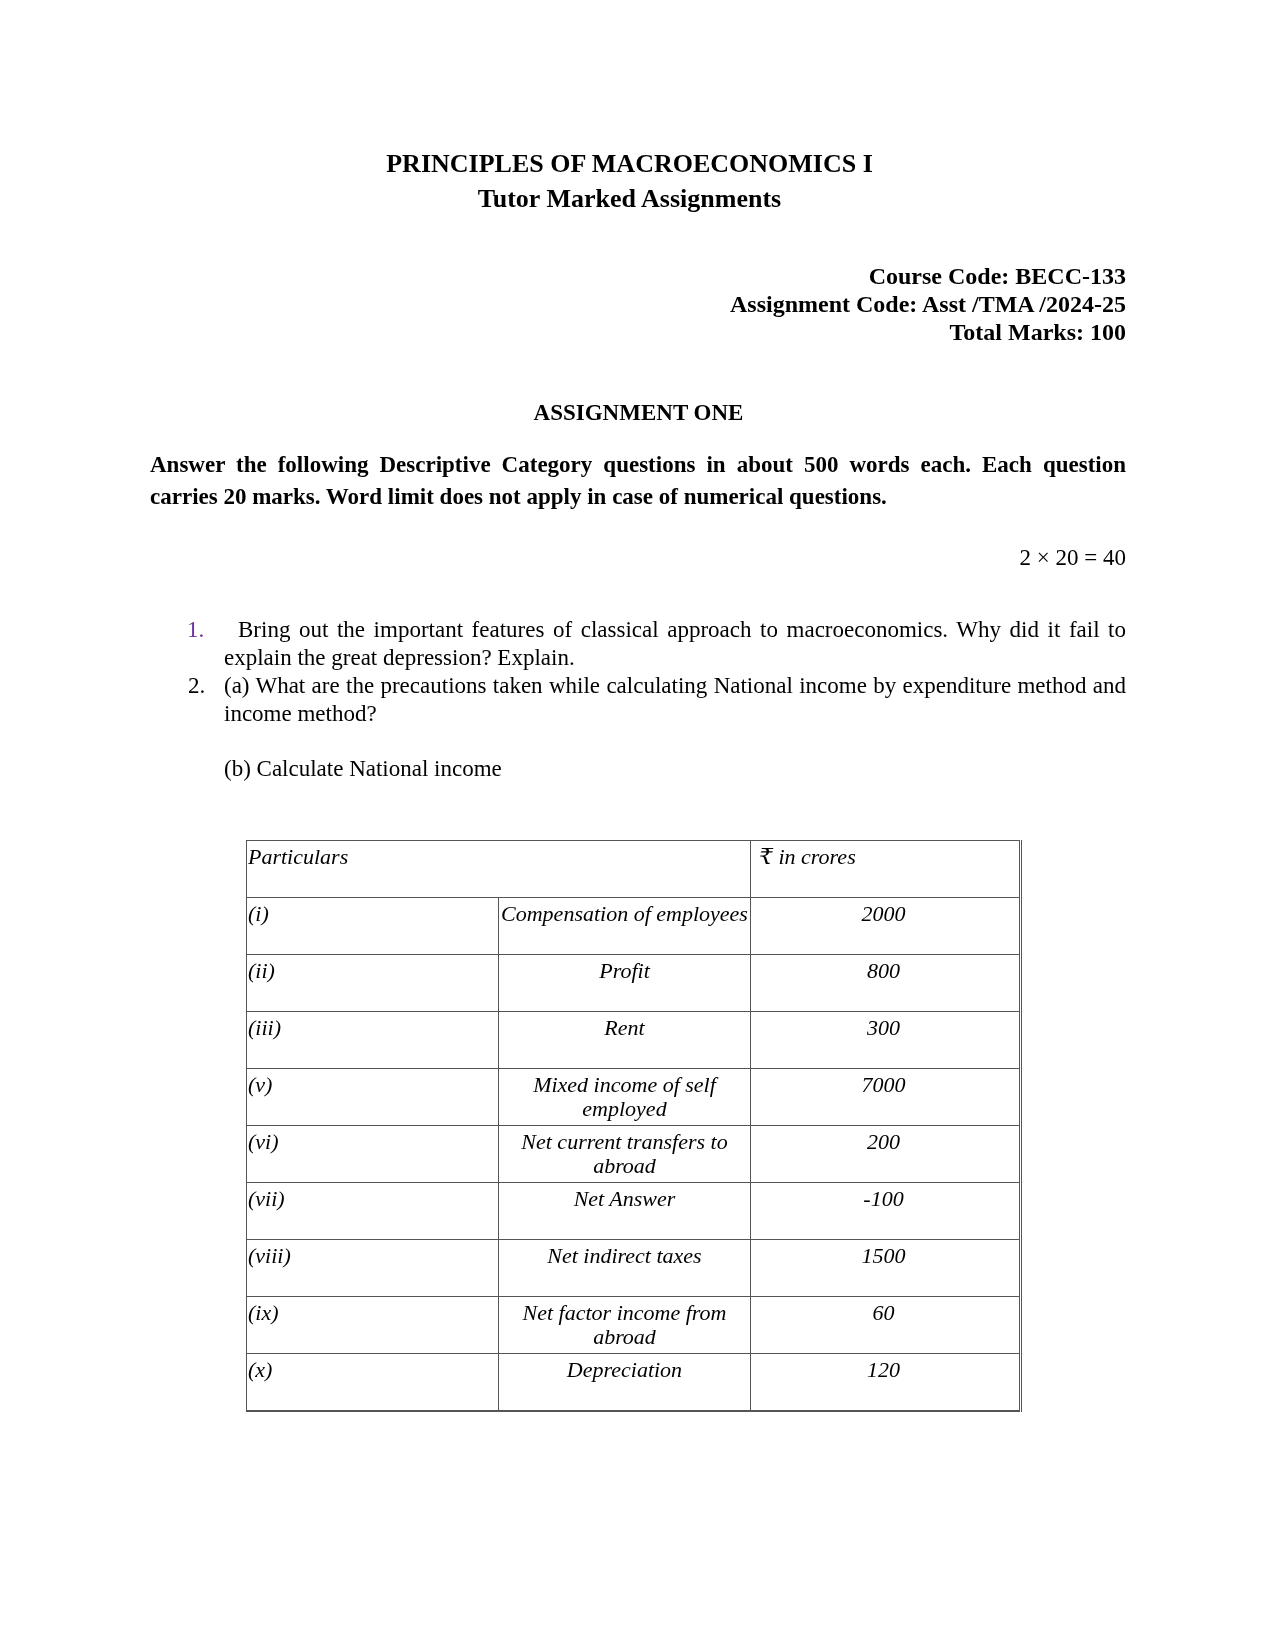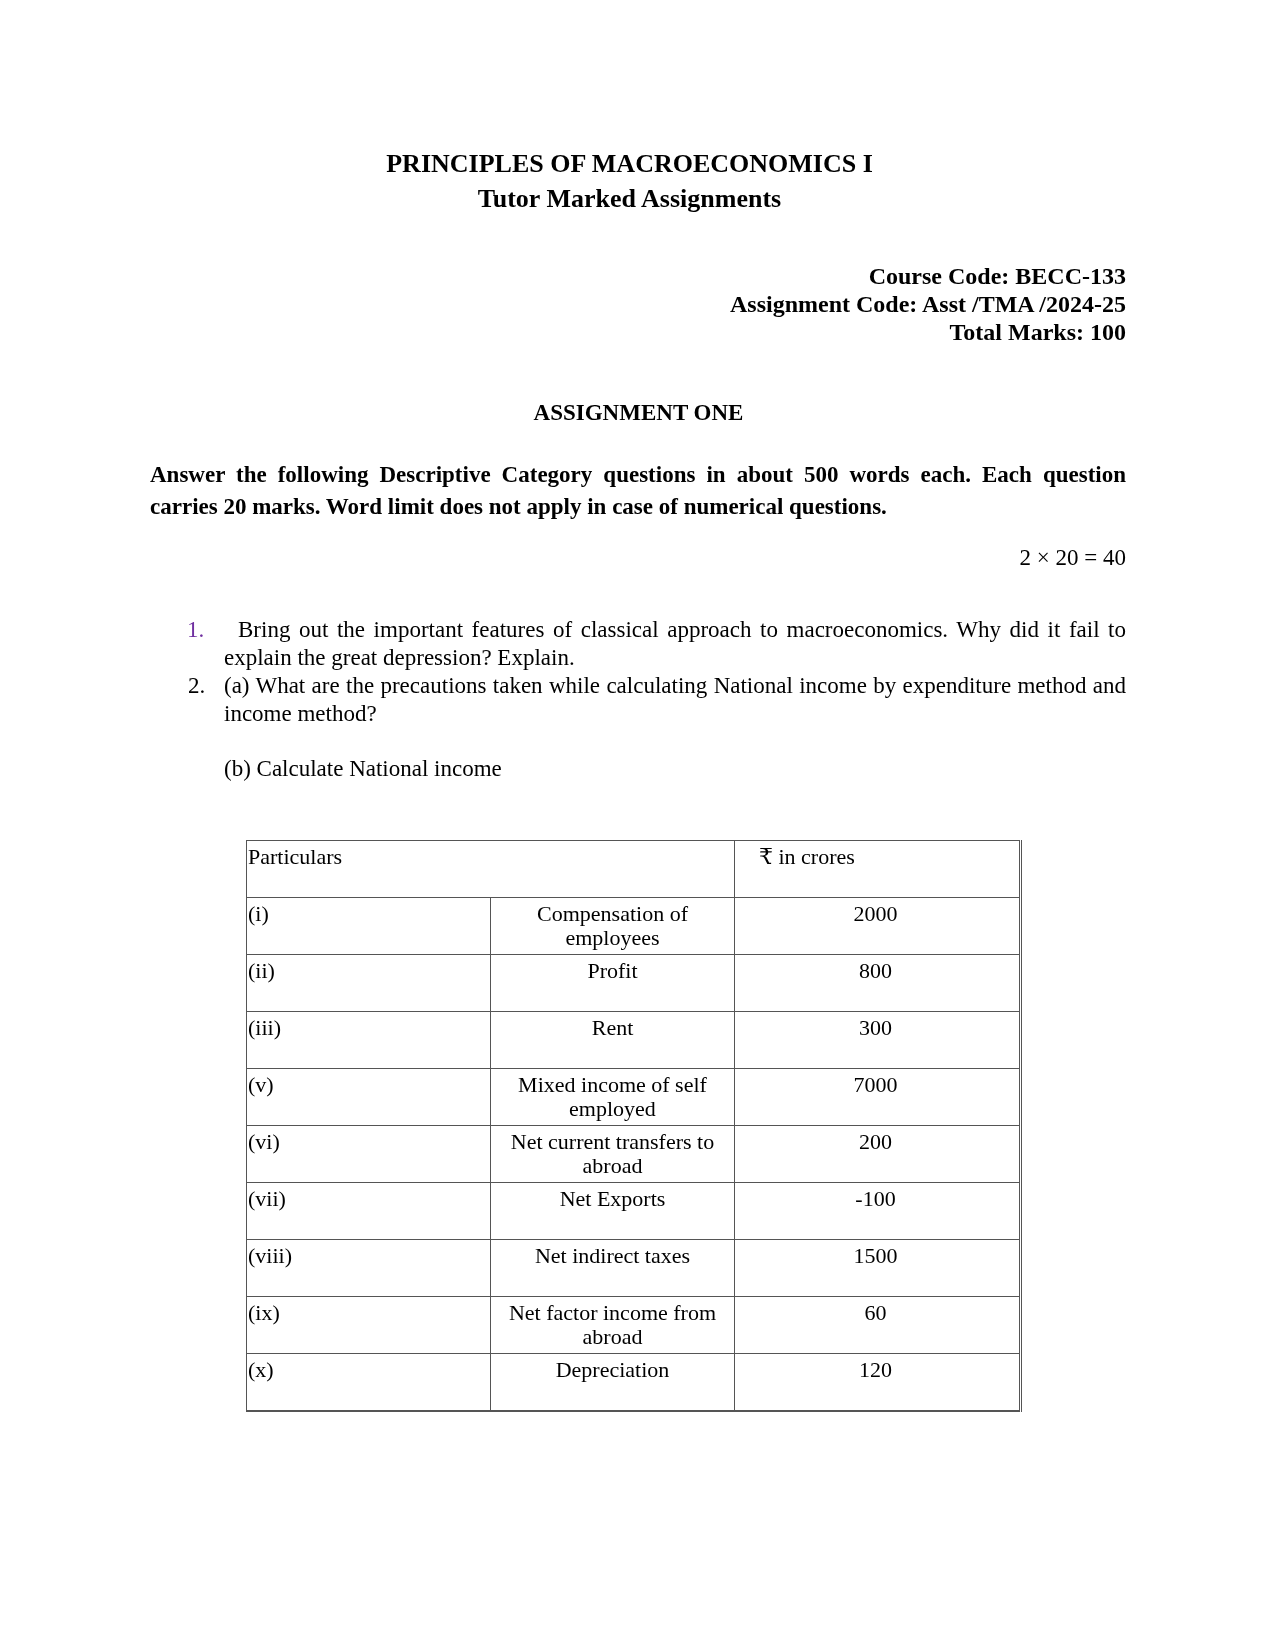--- a/index.html
+++ b/index.html
@@ -52,21 +52,21 @@
     font-size: 23px;
     letter-spacing: 0px;
     position: absolute;
   }
   .assignment-heading span { position: relative; left: -5px; }
 
   .instructions {
     position: absolute;
     left: 150px;
     width: 976px;
-    top: 459px;
+    top: 449px;
     font-weight: bold;
     font-size: 23px;
     line-height: 32px;
     text-align: justify;
   }
 
   .marks-line {
     position: absolute;
     right: 149px;
     top: 545px;
@@ -113,22 +113,22 @@
   table.income-table td {
     border: 1px solid #555555;
     vertical-align: top;
     height: 52px;
     padding: 4px 1px 0 1px;
     line-height: 24px;
   }
   table.income-table td.c-roman { width: 66px; padding-left: 1px; }
   table.income-table td.c-desc { width: 438px; padding-left: 1px; text-align: center; }
   table.income-table td.c-val { width: 256px; text-align: center; padding-right: 4px; }
-  table.income-table td.c-val-head { text-align: left; padding-left: 24px; }
-  table.income-table { border-right: 3px double #555555; }
+  table.income-table td.c-val-head { text-align: left; padding-left: 8px; }
+  table.income-table { border-right: 3px double #555555; font-style: italic; }
   table.income-table tr:last-child td { border-bottom: 2px solid #555555; }
 </style>
 </head>
 <body>
 
 <div class="page">
 
   <div class="title-block">
     <div class="t1">PRINCIPLES OF MACROECONOMICS I</div>
     <div class="t2">Tutor Marked Assignments</div>
@@ -187,21 +187,21 @@
           <td class="c-desc">Mixed income of self employed</td>
           <td class="c-val">7000</td>
         </tr>
         <tr>
           <td class="c-roman">(vi)</td>
           <td class="c-desc">Net current transfers to abroad</td>
           <td class="c-val">200</td>
         </tr>
         <tr>
           <td class="c-roman">(vii)</td>
-          <td class="c-desc">Net Exports</td>
+          <td class="c-desc">Net Answer</td>
           <td class="c-val">-100</td>
         </tr>
         <tr>
           <td class="c-roman">(viii)</td>
           <td class="c-desc">Net indirect taxes</td>
           <td class="c-val">1500</td>
         </tr>
         <tr>
           <td class="c-roman">(ix)</td>
           <td class="c-desc">Net factor income from abroad</td>

